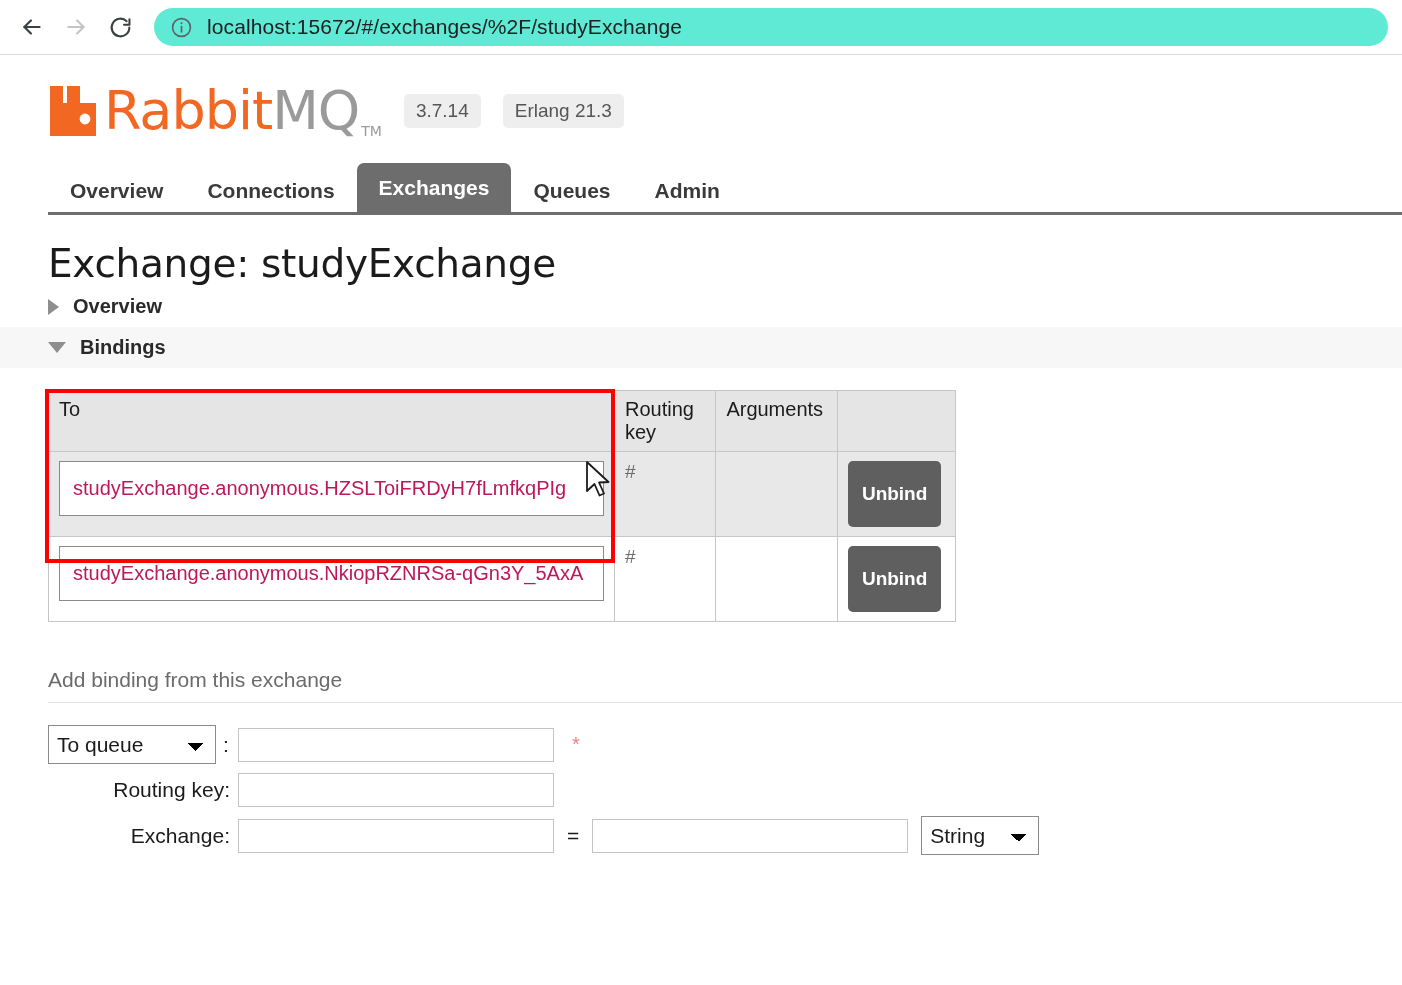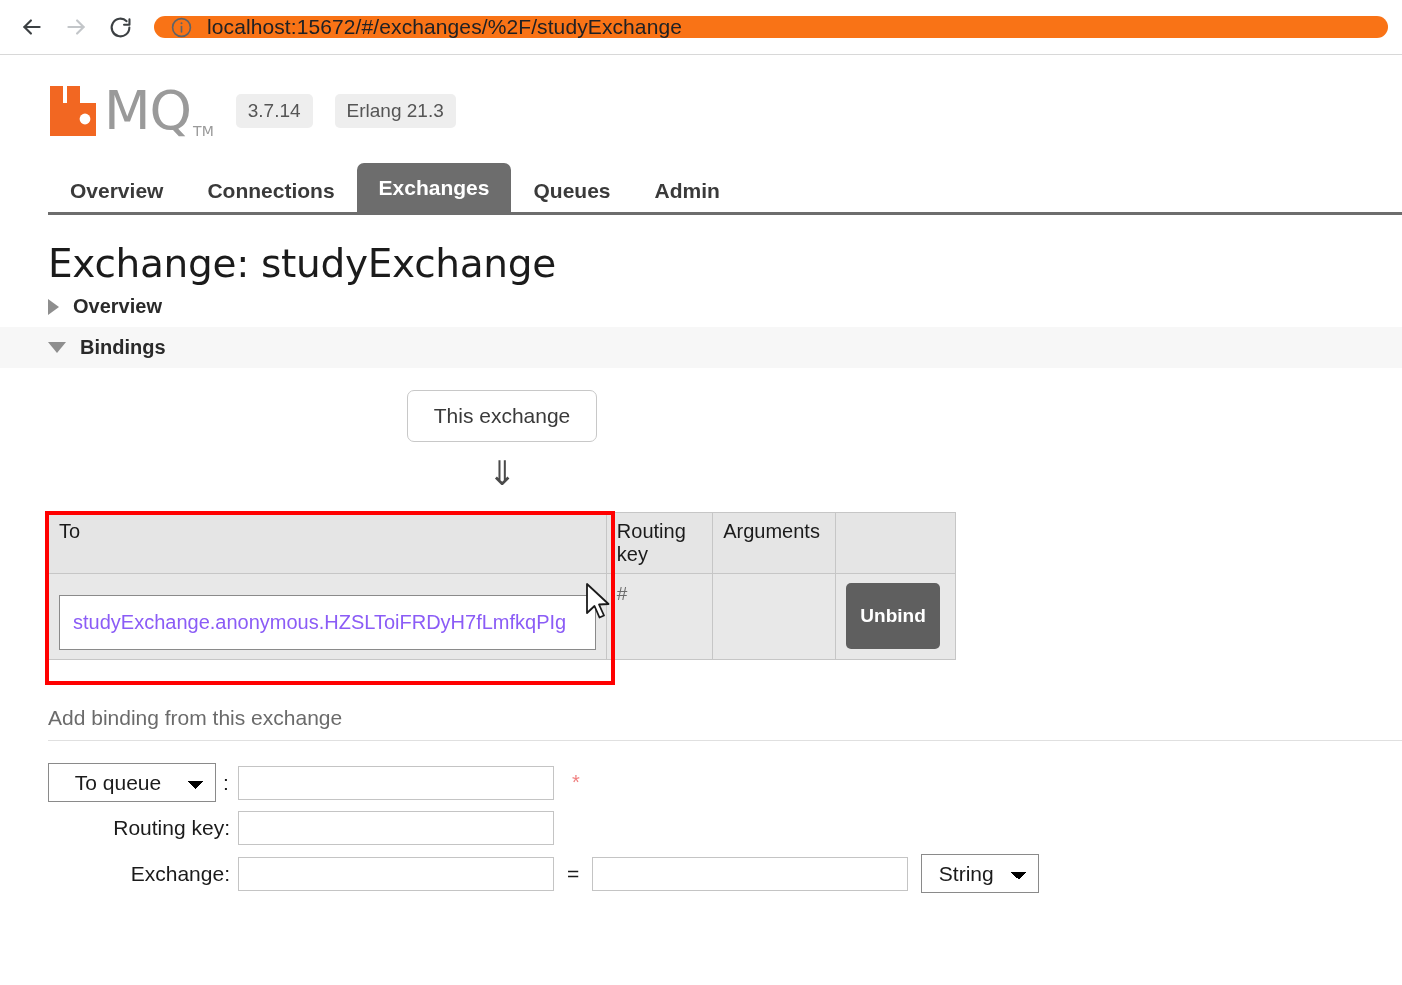--- a/index.html
+++ b/index.html
@@ -32,24 +32,24 @@
     align-items: center;
     justify-content: center;
     background: transparent;
     border: none;
     padding: 0;
   }
   .nav-btn svg { display: block; }
 
   #address-bar {
     flex: 1;
-    height: 22px;
+    height: 38px;
     margin-left: 12px;
     margin-right: 4px;
-    background: #f97316;
+    background: #5eead4;
     border-radius: 19px;
     display: flex;
     align-items: center;
     padding: 0 16px;
     box-sizing: border-box;
   }
   #url-text {
     font-size: 21px;
     color: #202124;
     letter-spacing: 0.1px;
@@ -232,25 +232,24 @@
   .col-rk { width: 115px; }
   .col-args { width: 112px; }
   .col-act { width: 108px; }
 
   .queue-link {
     display: block;
     border: 1px solid #8a8a8a;
     background: #ffffff;
     padding: 15px 13px;
     font-size: 20px;
-    color: #8b5cf6;
+    color: #be185d;
     text-decoration: none;
     font-family: "Liberation Sans", sans-serif;
     white-space: nowrap;
-    margin-top: 12px;
   }
   .routing-key {
     font-size: 19px;
     color: #6b6b6b;
     font-family: "Liberation Sans", sans-serif;
   }
   .btn-unbind {
     background: #5f5f5f;
     color: #ffffff;
     border: none;
@@ -327,21 +326,20 @@
     appearance: none;
     background-image:
       linear-gradient(45deg, transparent 50%, #000 50%),
       linear-gradient(135deg, #000 50%, transparent 50%);
     background-position:
       calc(100% - 19px) calc(50% + 2px),
       calc(100% - 11px) calc(50% + 2px);
     background-size: 8px 8px, 8px 8px;
     background-repeat: no-repeat;
     padding-right: 36px;
-    text-align: center;
   }
   #select-dest { width: 168px; }
   #select-argtype { width: 118px; }
   .colon {
     font-size: 21px;
     color: #1b1b1b;
     margin-left: 7px;
   }
   input.ui-input {
     height: 34px;
@@ -413,20 +411,21 @@
   <div id="header">
     <div id="logo-block">
       <span class="logo-mark">
         <svg width="52" height="54" viewBox="0 0 52 54">
           <rect x="2" y="2" width="13" height="17" fill="#f26722"></rect>
           <rect x="19" y="2" width="13" height="17" fill="#f26722"></rect>
           <rect x="2" y="19" width="46" height="33" fill="#f26722"></rect>
           <circle cx="37" cy="35" r="5.4" fill="#ffffff"></circle>
         </svg>
       </span>
+      <span class="logo-text logo-rabbit">Rabbit</span>
         <span class="logo-text logo-mq">MQ</span>
         <span class="logo-tm">TM</span>
     </div>
     <span class="version-badge">3.7.14</span>
     <span class="version-badge">Erlang 21.3</span>
   </div>
 
   <div id="nav-tabs">
     <div class="nav-tab">Overview</div>
     <div class="nav-tab">Connections</div>
@@ -440,24 +439,20 @@
   <div class="section-head">
     <span class="tri collapsed"></span>
     <span>Overview</span>
   </div>
 
   <div class="section-head banded">
     <span class="tri expanded"></span>
     <span>Bindings</span>
   </div>
 
-  <div id="exchange-flow">
-    <div id="this-exchange-box">This exchange</div>
-    <div id="down-arrow">⇓</div>
-  </div>
 
   <div id="bindings-wrap">
     <table id="bindings-table">
       <thead>
         <tr>
           <th class="col-to">To</th>
           <th class="col-rk">Routing key</th>
           <th class="col-args">Arguments</th>
           <th class="col-act"></th>
         </tr>
@@ -470,20 +465,34 @@
           <td>
             <span class="routing-key">#</span>
           </td>
           <td>
             <span></span>
           </td>
           <td>
             <button class="btn-unbind">Unbind</button>
           </td>
         </tr>
+        <tr>
+          <td>
+            <a class="queue-link" href="#">studyExchange.anonymous.NkiopRZNRSa-qGn3Y_5AxA</a>
+          </td>
+          <td>
+            <span class="routing-key">#</span>
+          </td>
+          <td>
+            <span></span>
+          </td>
+          <td>
+            <button class="btn-unbind">Unbind</button>
+          </td>
+        </tr>
       </tbody>
     </table>
 
     <div id="red-annotation" style="border-color: rgb(255, 0, 0);"></div>
 
     <div id="mouse-cursor">
       <svg width="30" height="42" viewBox="0 0 30 42">
         <path d="M3,2 L3,31 L10.5,24 L15.5,35.5 L20,33.5 L15,22.5 L24.5,22 Z" fill="#ffffff" stroke="#1b1b1b" stroke-width="1.8" stroke-linejoin="round"></path>
       </svg>
     </div>

